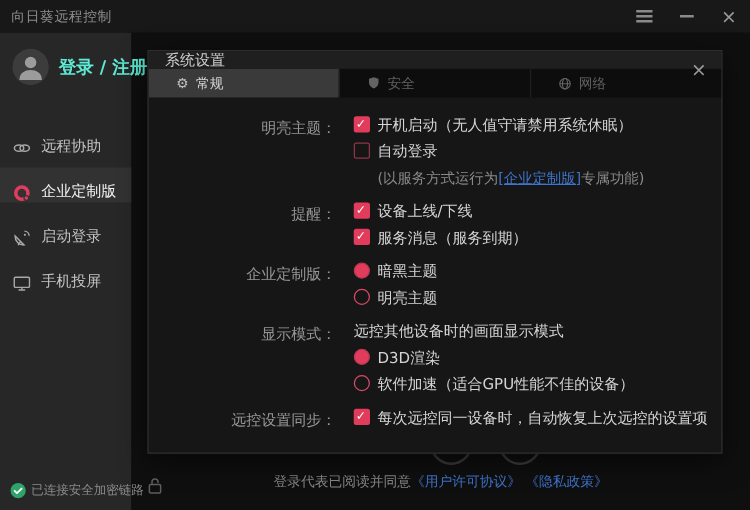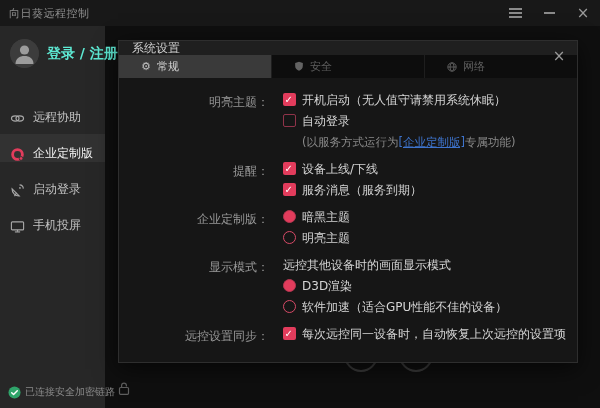--- a/index.html
+++ b/index.html
@@ -142,20 +142,24 @@
 
 <div class="main">
   <div class="bg-circle c1"></div>
   <div class="bg-circle c2"></div>
   <div class="lock-wrap">
     <svg width="14" height="15" viewBox="0 0 14 15" fill="none" stroke="#5f5f5f" stroke-width="1.2">
       <rect x="2.5" y="6.5" width="9" height="6.8" rx="1"></rect>
       <path d="M4.6 6.5 V4.6 a2.4 2.4 0 0 1 4.8 0 V5.4"></path>
     </svg>
   </div>
+  <div class="agreement">
+    <span>登录代表已阅读并同意</span><a href="#">《用户许可协议》</a>
+    <a href="#">《隐私政策》</a>
+  </div>
 </div>
 
 <div class="dialog">
   <div class="dlg-header">
     <span class="dlg-title">系统设置</span>
     <div class="dlg-close">×</div>
   </div>
   <div class="dlg-tabs">
     <div class="dlg-tab active">
       <span class="gear-glyph">⚙</span>

